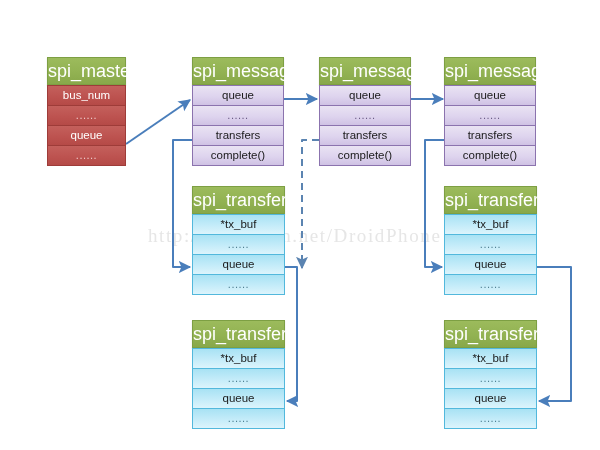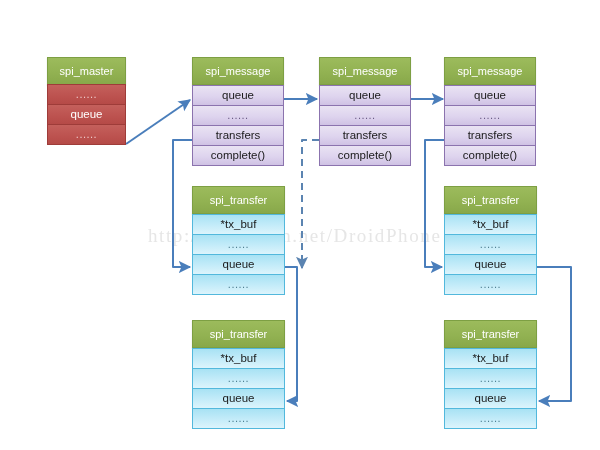--- a/index.html
+++ b/index.html
@@ -46,21 +46,21 @@
     position: absolute;
     z-index: 10;
     box-sizing: border-box;
   }
   .struct .hdr {
     box-sizing: border-box;
     width: 100%;
     height: 28px;
     line-height: 26px;
     text-align: center;
-    font-size: 11px;
+    font-size: 18px;
     color: #ffffff;
     background: linear-gradient(to bottom, #9cbb5c 0%, #92b252 55%, #88a84a 100%);
     border: 1px solid #7d9f43;
     box-shadow: 0 1px 1px rgba(0,0,0,0.18);
   }
   .struct .row {
     box-sizing: border-box;
     width: 100%;
     height: 21px;
     line-height: 19px;
@@ -128,20 +128,21 @@
 
     <path d="M444,140 L425,140 L425,267 L442,267" fill="none" stroke="#4a7ebb" stroke-width="2" stroke-linejoin="round" marker-end="url(#ah)"></path>
 
     <path d="M285,267 L297,267 L297,401 L287,401" fill="none" stroke="#4a7ebb" stroke-width="2" stroke-linejoin="round" marker-end="url(#ah)"></path>
 
     <path d="M537,267 L571,267 L571,401 L539,401" fill="none" stroke="#4a7ebb" stroke-width="2" stroke-linejoin="round" marker-end="url(#ah)"></path>
   </svg>
 
   <div class="struct red" style="left:47px; top:57px; width:79px;">
     <div class="hdr">spi_master</div>
+    <div class="row first">bus_num</div>
     <div class="row dots">......</div>
     <div class="row">queue</div>
     <div class="row dots">......</div>
   </div>
 
   <div class="struct purple" style="left:192px; top:57px; width:92px;">
     <div class="hdr">spi_message</div>
     <div class="row first">queue</div>
     <div class="row dots">......</div>
     <div class="row">transfers</div>

